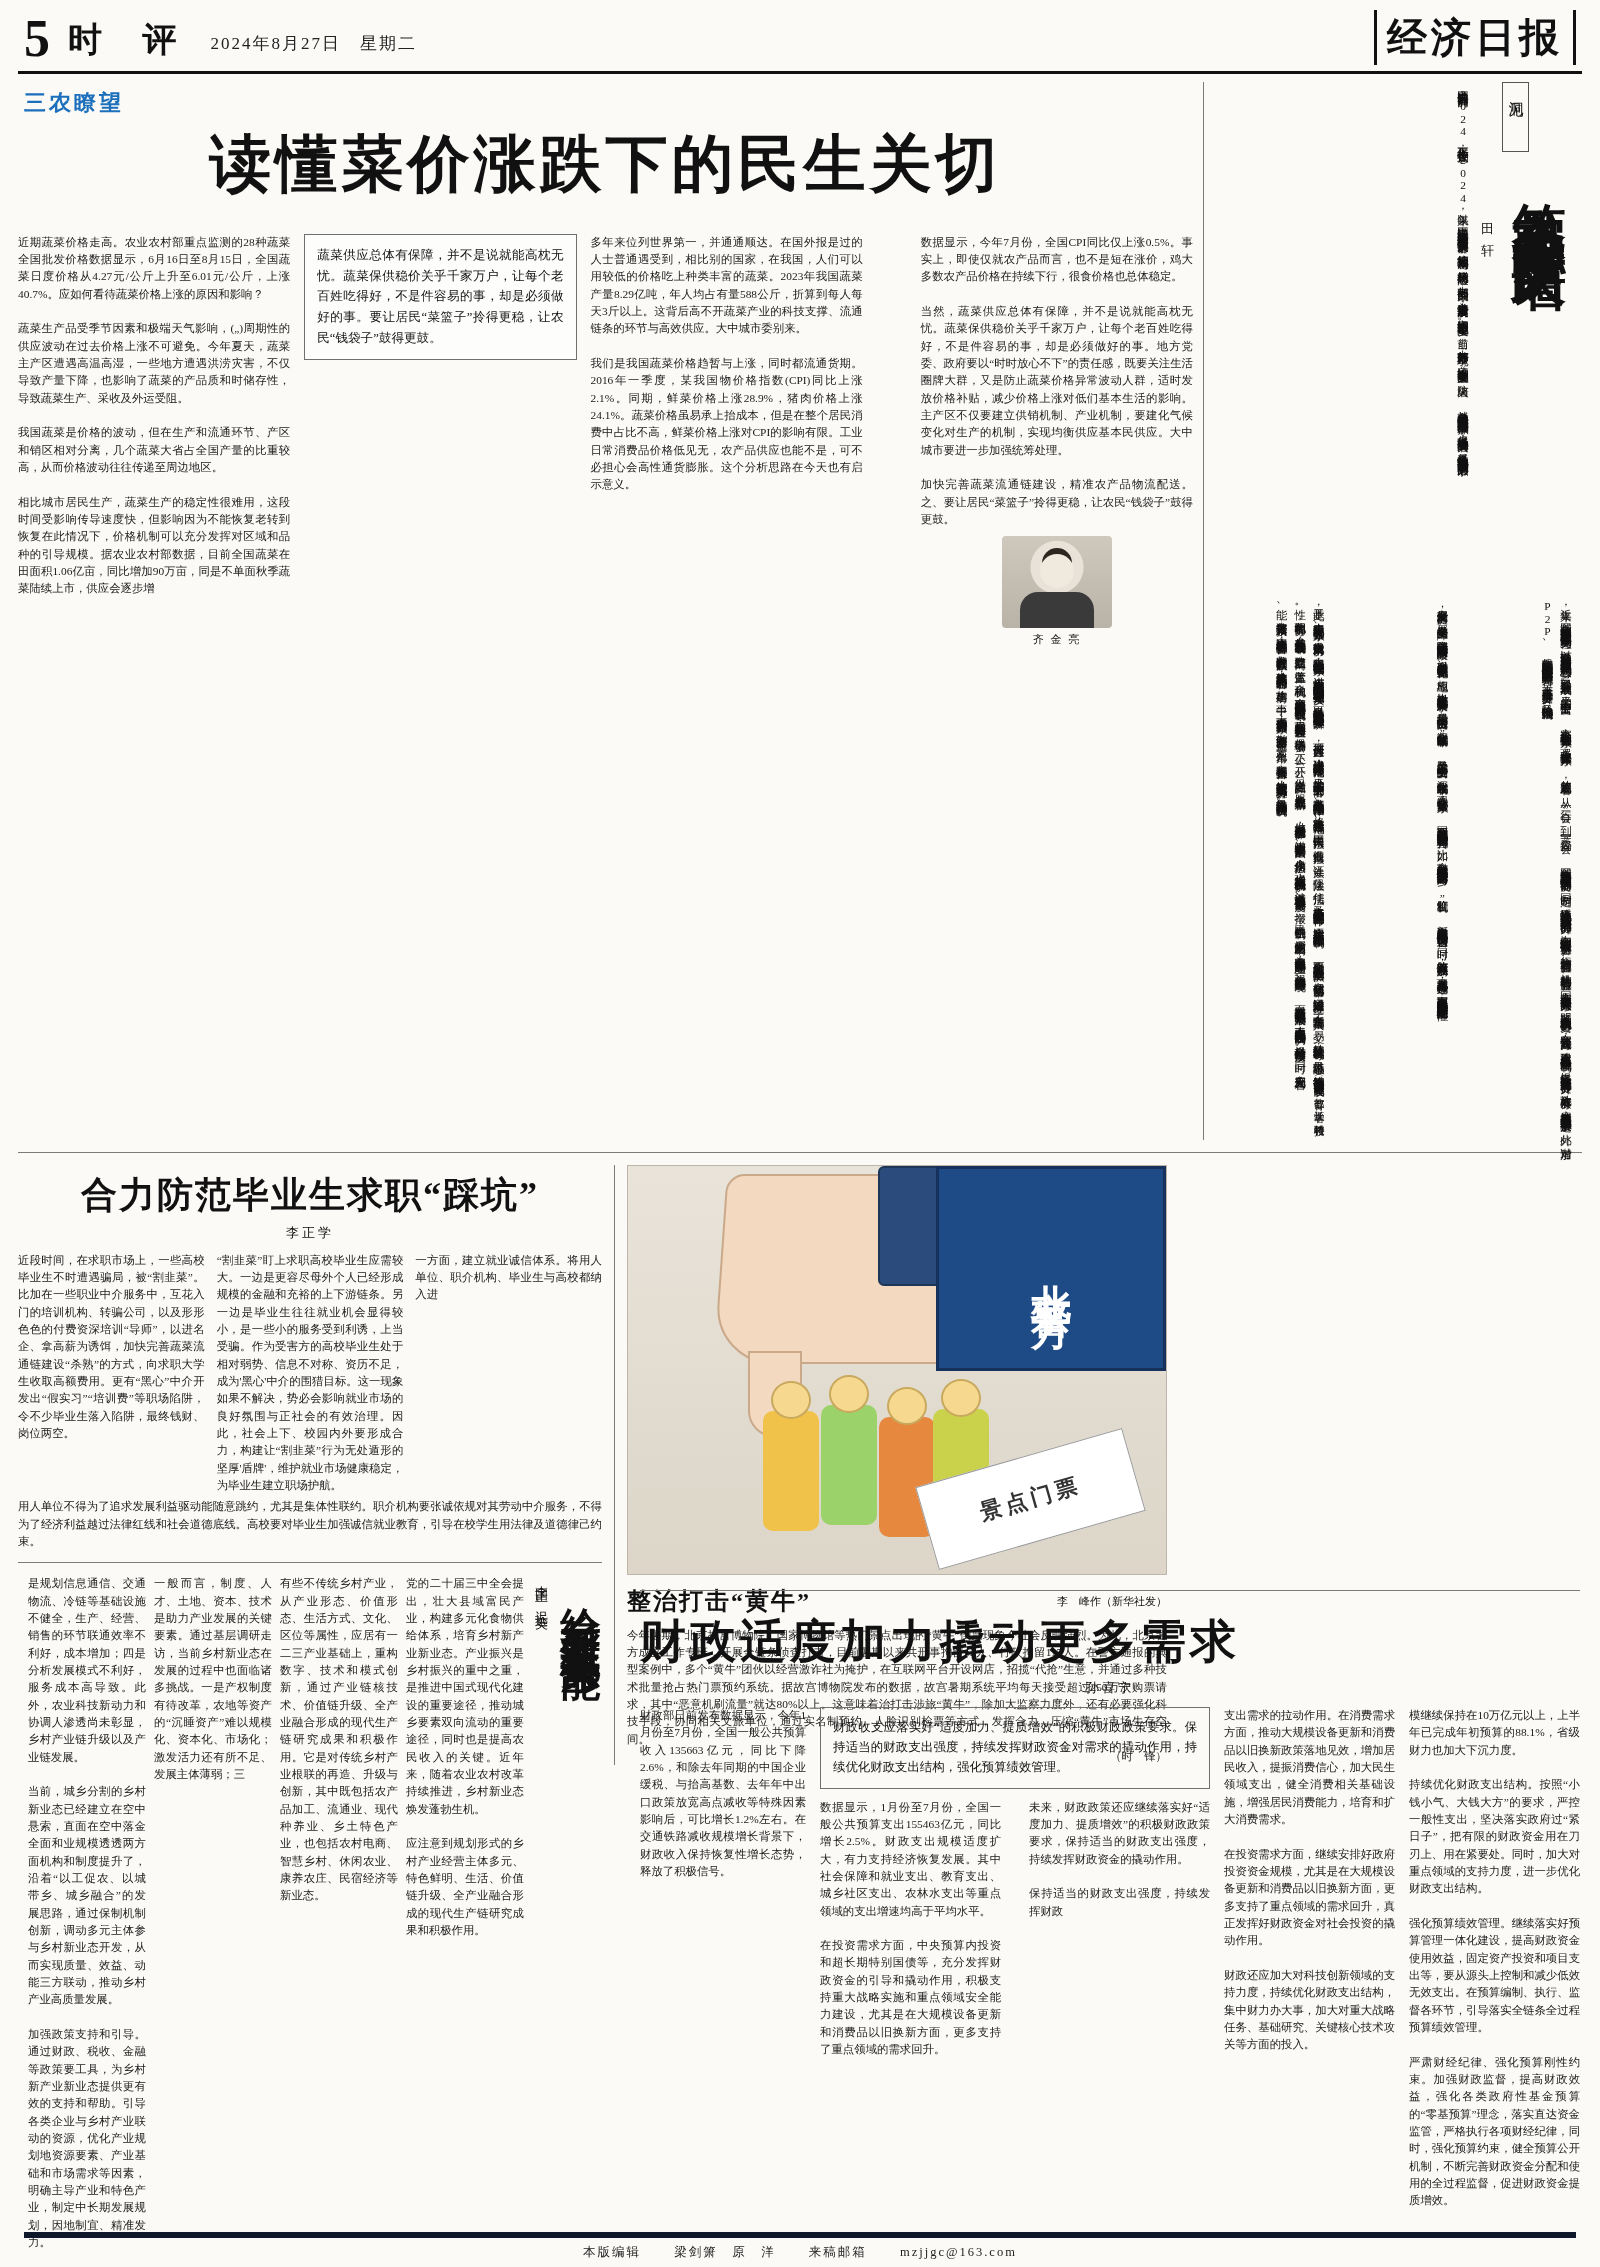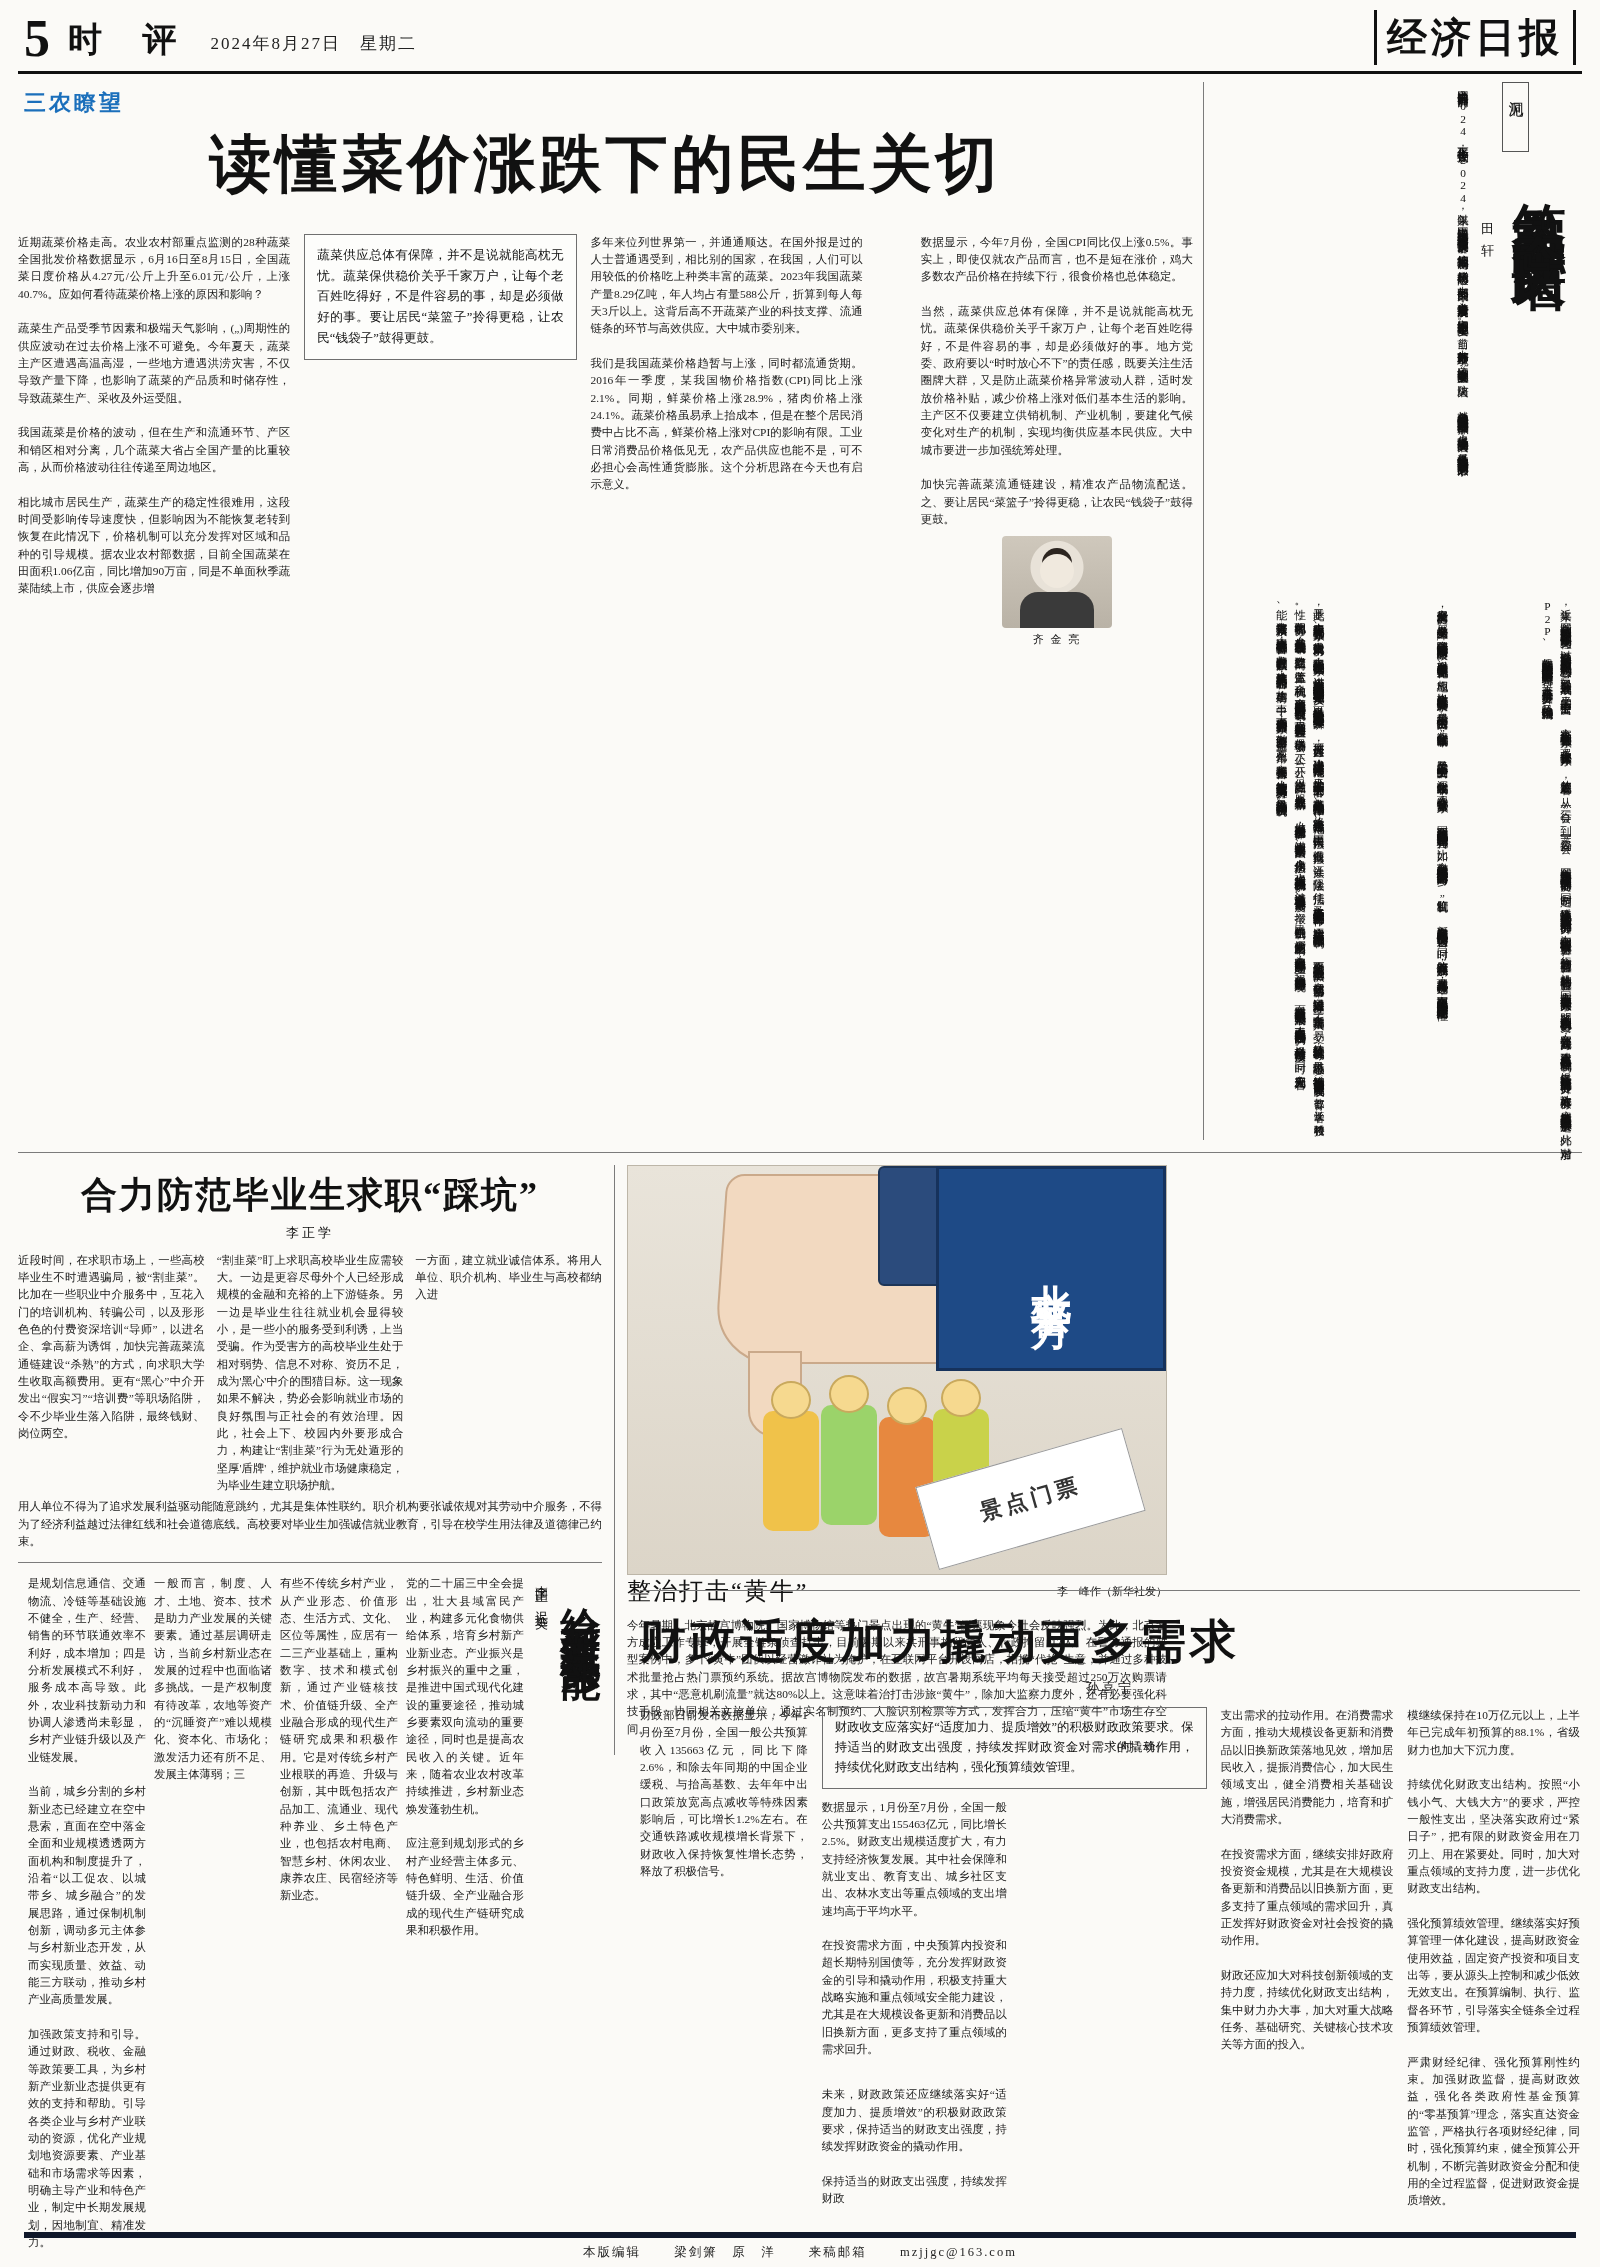--- a/index.html
+++ b/index.html
@@ -126,21 +126,21 @@
   }
   .ph-ticket {
     position:absolute; left:295px; top:290px; width:215px; height:86px;
     background:#fff; border:1px solid #9b9b9b; transform:rotate(-16deg);
     display:flex; align-items:center; justify-content:center;
   }
   .ph-ticket span { font-size:22px; letter-spacing:4px; font-weight:bold; color:#333; }
   .ph-crowd { position:absolute; left:135px; top:205px; width:250px; height:175px; }
   .ph-person { position:absolute; width:56px; height:120px; border-radius:10px; }
   .ph-head { position:absolute; width:40px; height:38px; border-radius:50%; background:#f6d98f; border:2px solid #c9a95d; }
-  .photo-caption { font-size:24px; font-weight:normal; letter-spacing:2px; }
+  .photo-caption { font-size:24px; font-weight:bold; letter-spacing:2px; margin-top:10px; }
 
   
   .v-block { display:flex; flex-direction:row-reverse; gap:8px; }
   .v-block .v-headline {
     writing-mode:vertical-rl; text-orientation:upright;
     font-size:40px; font-weight:bold; letter-spacing:6px; line-height:1.1;
   }
   .v-authors { writing-mode:vertical-rl; text-orientation:upright; font-size:13px; letter-spacing:3px; }
 
   .h1-fiscal { font-size:46px; font-weight:bold; letter-spacing:4px; margin:10px 0 6px 0; }
@@ -311,21 +311,21 @@
   <div style="position:absolute; left:640px; top:1590px; width:940px;">
     <div class="rule-h" style="padding-top:10px;">
       <div class="h1-fiscal">财政适度加力撬动更多需求</div>
       <div class="byline">孙喜宁</div>
       <div style="display:flex; gap:14px; margin-top:6px;">
         <div style="width:170px;">
           <div class="col-text" style="white-space:pre-wrap;">财政部日前发布数据显示，今年1月份至7月份，全国一般公共预算收入135663亿元，同比下降2.6%，和除去年同期的中国企业缓税、与抬高基数、去年年中出口政策放宽高点减收等特殊因素影响后，可比增长1.2%左右。在交通铁路减收规模增长背景下，财政收入保持恢复性增长态势，释放了积极信号。</div>
         </div>
         <div style="width:390px;">
           <div class="abstract-box">财政收支应落实好“适度加力、提质增效”的积极财政政策要求。保持适当的财政支出强度，持续发挥财政资金对需求的撬动作用，持续优化财政支出结构，强化预算绩效管理。</div>
-          <div style="display:flex; gap:28px; margin-top:10px;flex-direction:column;">
+          <div style="display:flex; gap:28px; margin-top:10px;">
             <div class="col-text" style="width:185px; white-space:pre-wrap;">数据显示，1月份至7月份，全国一般公共预算支出155463亿元，同比增长2.5%。财政支出规模适度扩大，有力支持经济恢复发展。其中社会保障和就业支出、教育支出、城乡社区支出、农林水支出等重点领域的支出增速均高于平均水平。
 
 在投资需求方面，中央预算内投资和超长期特别国债等，充分发挥财政资金的引导和撬动作用，积极支持重大战略实施和重点领域安全能力建设，尤其是在大规模设备更新和消费品以旧换新方面，更多支持了重点领域的需求回升。</div>
             <div class="col-text" style="width:185px; white-space:pre-wrap;">未来，财政政策还应继续落实好“适度加力、提质增效”的积极财政政策要求，保持适当的财政支出强度，持续发挥财政资金的撬动作用。
 
 保持适当的财政支出强度，持续发挥财政</div>
           </div>
         </div>
         <div style="width:175px;">
           <div class="col-text" style="white-space:pre-wrap;">支出需求的拉动作用。在消费需求方面，推动大规模设备更新和消费品以旧换新政策落地见效，增加居民收入，提振消费信心，加大民生领域支出，健全消费相关基础设施，增强居民消费能力，培育和扩大消费需求。

